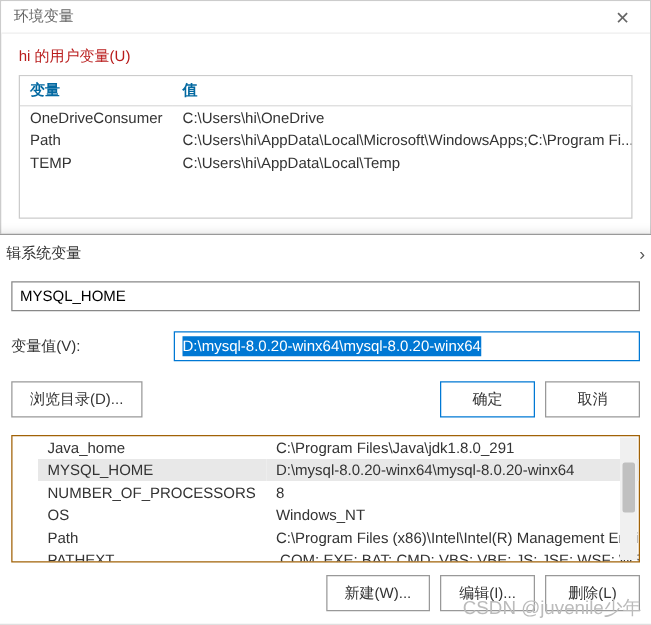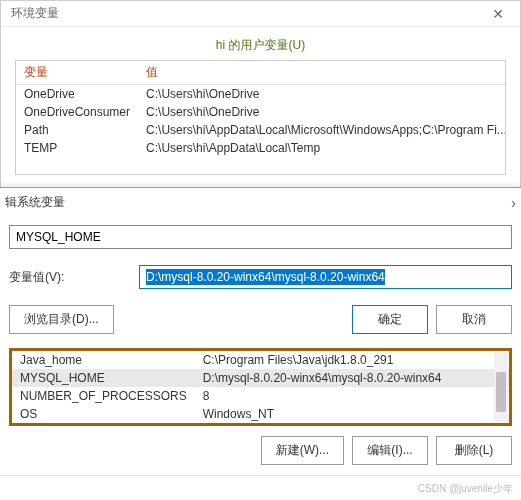--- a/index.html
+++ b/index.html
@@ -3,51 +3,51 @@
   <meta charset="utf-8">
   <style>
     * { box-sizing: border-box; margin: 0; padding: 0; font-family: "Microsoft YaHei", "Segoe UI", sans-serif; font-size: 12px; }
     body { background: #f0f0f0; width: 521px; height: 500px; overflow: hidden; position: relative; }
     
     .window { background: #fff; border: 1px solid #ccc; position: absolute; }
     .win-main { top: 0; left: 0; right: 0; bottom: 0; }
     .titlebar { display: flex; justify-content: space-between; align-items: center; padding: 4px 10px; background: #fff; color: #666; border-bottom: 1px solid #eee; }
     .close-x { font-size: 14px; color: #666; cursor: pointer; padding: 0 6px; }
     
-    .section-label { padding: 10px 14px 6px; color: #4d7c0f; text-align: center; }
+    .section-label { padding: 10px 14px 6px; color: #b91c1c; }
     
     .table-wrap { margin: 0 14px; border: 1px solid #ccc; background: #fff; height: 115px; overflow: hidden; position: relative; }
     .table { width: 100%; border-collapse: collapse; }
-    .table th { text-align: left; font-weight: normal; padding: 3px 8px; border-bottom: 1px solid #e0e0e0; color: #c2410c; background: #fff; }
+    .table th { text-align: left; font-weight: bold; padding: 3px 8px; border-bottom: 1px solid #e0e0e0; color: #0369a1; background: #fff; }
     .table td { padding: 2px 8px; color: #333; white-space: nowrap; overflow: hidden; text-overflow: ellipsis; }
     .table th:first-child, .table td:first-child { width: 150px; }
     
     .win-edit { top: 187px; left: -6px; width: 533px; background: #fff; border: 1px solid #999; box-shadow: 0 2px 10px rgba(0,0,0,.2); }
     .edit-title { display: flex; justify-content: space-between; align-items: center; padding: 6px 10px; color: #333; }
     .chevron { font-size: 14px; color: #555; }
     
     .form-row { display: flex; align-items: center; padding: 8px 14px; gap: 10px; }
     .form-label { width: 120px; color: #333; }
     .form-input { flex: 1; border: 1px solid #888; padding: 4px 6px; font-size: 12px; background: #fff; }
     .selected-text { background: #0078d4; color: #fff; padding: 1px 0; }
     
     .btn-row { display: flex; padding: 8px 14px; gap: 8px; align-items: center; }
     .btn { border: 1px solid #999; background: #fff; padding: 5px 14px; min-width: 76px; text-align: center; cursor: pointer; font-size: 12px; color: #333; }
     .btn-primary { border: 1.5px solid #0078d4; }
     .spacer { flex: 1; }
     
-    .sys-table-wrap { margin: 6px 14px 0; border: 3px solid #a16207; background: #fff; height: 78px; overflow: hidden; position: relative; }
+    .sys-table-wrap { margin: 6px 14px 0; border: 1px solid #a16207; background: #fff; height: 102px; overflow: hidden; position: relative; padding-left: 20px; }
     .scrollbar-track { position: absolute; right: 1px; top: 1px; bottom: 1px; width: 14px; background: #f0f0f0; }
     .scrollbar-thumb { position: absolute; left: 2px; right: 2px; background: #c0c0c0; border-radius: 2px; }
     .row-sel { background: #e8e8e8; }
     
     .bottom-btns { display: flex; justify-content: flex-end; gap: 8px; padding: 10px 14px; }
     .dialog-btns { display: flex; justify-content: flex-end; gap: 8px; padding: 12px 14px; border-top: 1px solid #e0e0e0; background: #fff; }
     
-    .watermark { position: absolute; bottom: 4px; right: 8px; color: #bbb; font-size: 10px; z-index: 999; margin-top: 12px; }
+    .watermark { position: absolute; bottom: 4px; right: 8px; color: #bbb; font-size: 15px; z-index: 999; margin-top: 12px; }
   </style>
 </head>
 <body>
 
 <div class="window win-main">
   <div class="titlebar">
     <span>环境变量</span>
     <span class="close-x">✕</span>
   </div>
 
@@ -55,24 +55,20 @@
 
   <div class="table-wrap">
     <table class="table">
       <thead>
         <tr>
           <th>变量</th>
           <th>值</th>
         </tr>
       </thead>
       <tbody>
-        <tr>
-            <td>OneDrive</td>
-            <td>C:\Users\hi\OneDrive</td>
-          </tr>
         <tr>
             <td>OneDriveConsumer</td>
             <td>C:\Users\hi\OneDrive</td>
           </tr>
         <tr>
             <td>Path</td>
             <td>C:\Users\hi\AppData\Local\Microsoft\WindowsApps;C:\Program Fi...</td>
           </tr>
         <tr>
             <td>TEMP</td>

